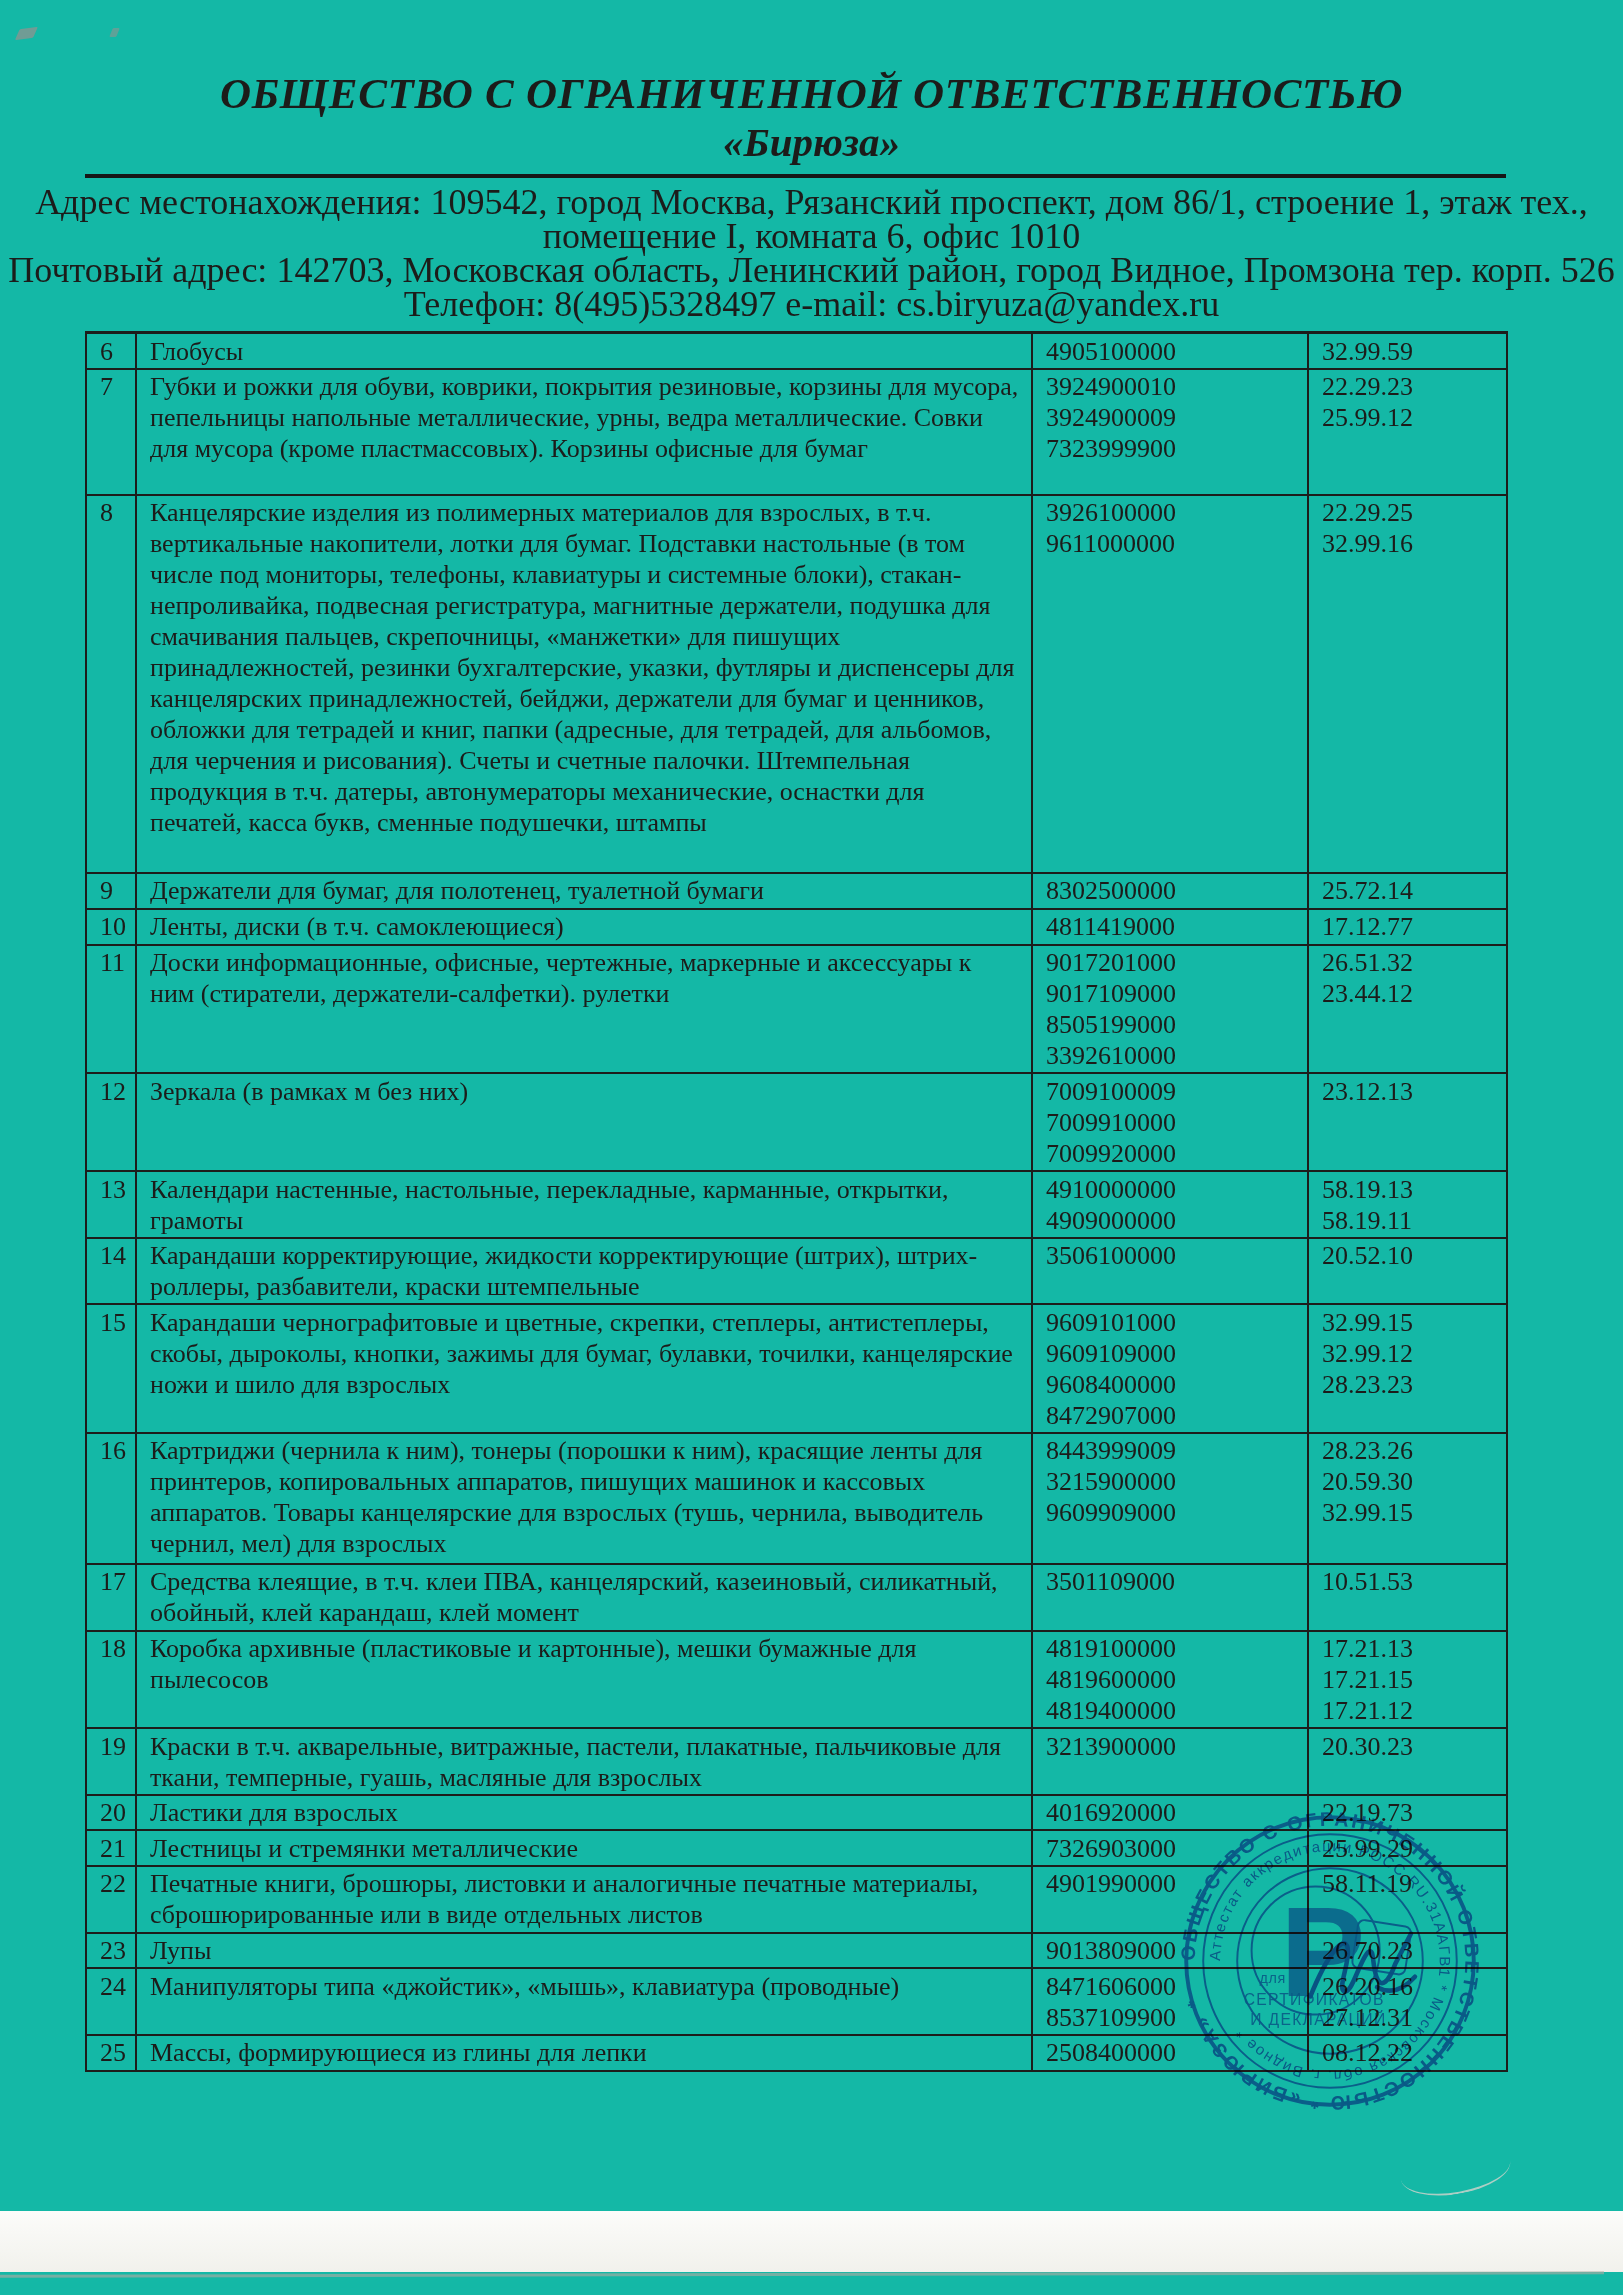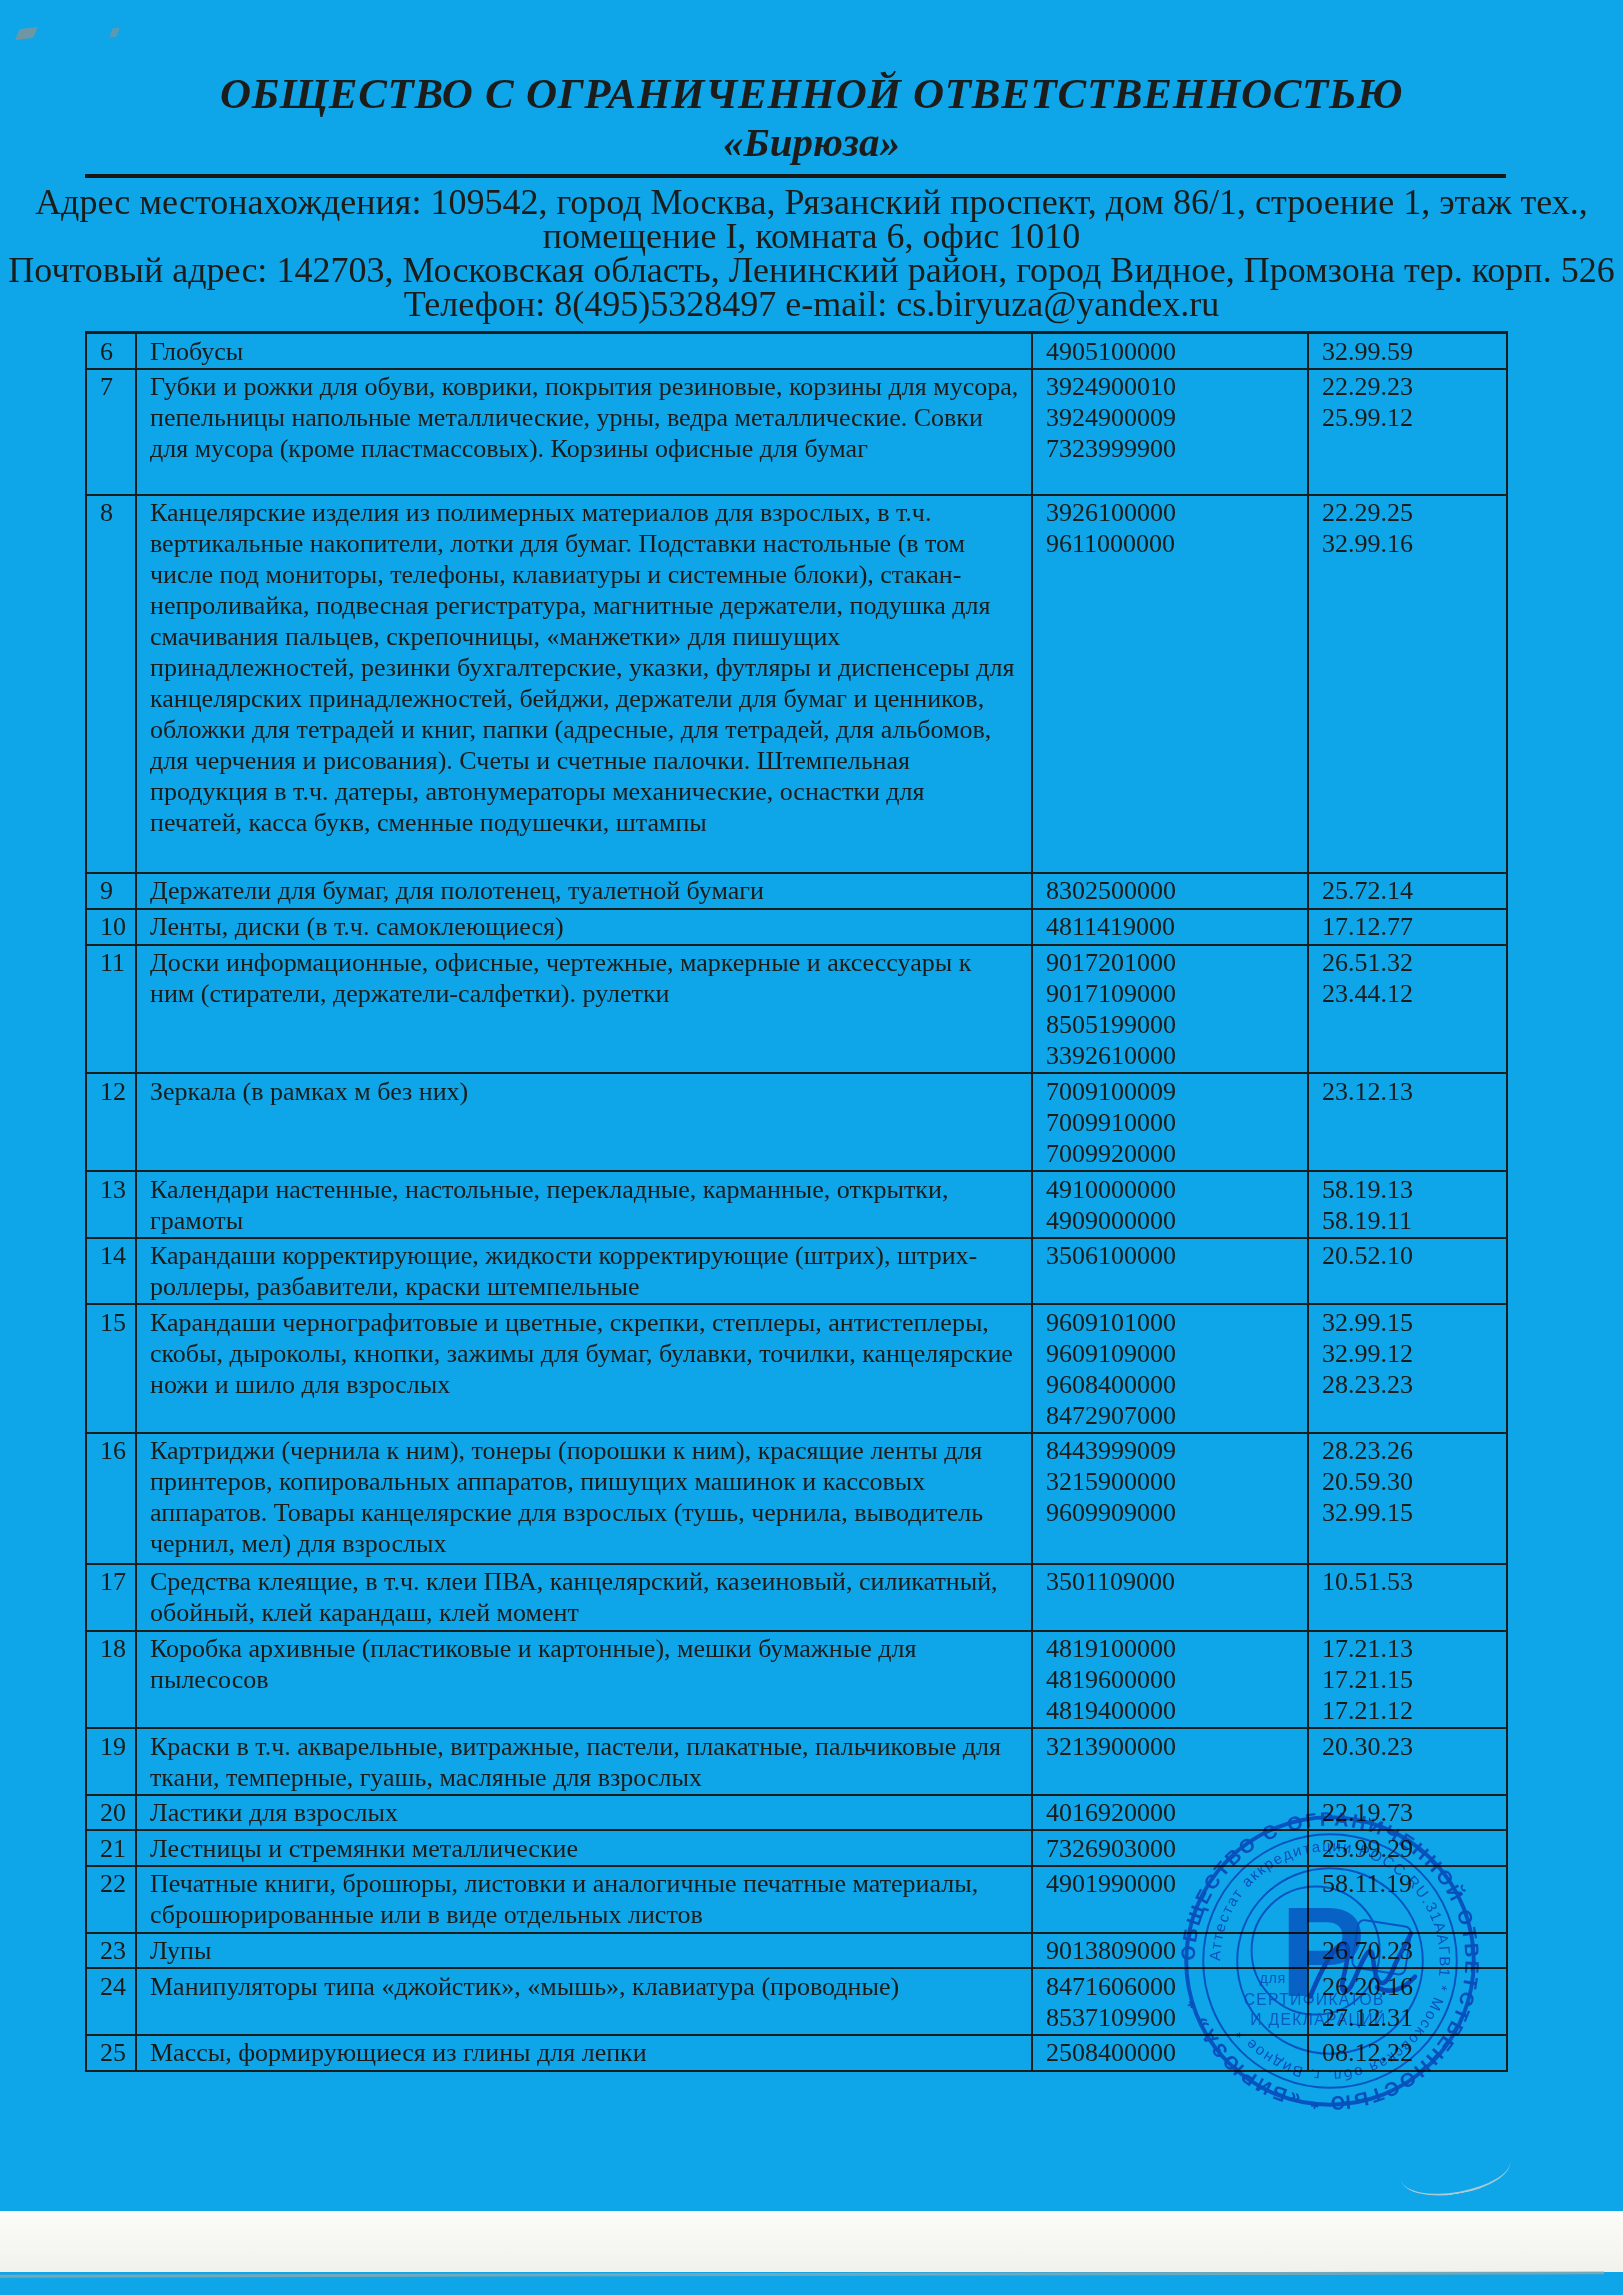--- a/index.html
+++ b/index.html
@@ -1,19 +1,19 @@
 <!DOCTYPE html>
 <html lang="ru" style="font-size:10.5px"><head>
 <meta charset="utf-8">
 <style>
   html,body{margin:0;padding:0;background:#e9e9e6;}
   .page{
     position:relative;
     width:1623px;height:2295px;
-    background:#0ea5e9;
+    background:#14b8a6;
     font-family:"Liberation Serif","DejaVu Serif",serif;
     color:#1c1c1a;
     overflow:hidden;
   }
   
   .speck{position:absolute;background:#8f938f;opacity:.75;}
   .speck-1{left:18.3px;top:27.5px;width:17px;height:10.5px;transform:skewX(-30deg) rotate(-8deg);border-radius:1.3px;}
   .speck-2{left:111px;top:27.5px;width:6.5px;height:9.2px;transform:skewX(-22deg);border-radius:1.3px;opacity:.6;}
   .paper-edge{position:absolute;left:0px;top:2273px;width:1604px;height:2.6px;background:#a9aaa2;opacity:.65;transform:rotate(-0.12deg);}
   .paper-shade{position:absolute;left:0;top:2211px;width:1623px;height:61px;background:linear-gradient(#fcfcfa,#f1f1ec);}

